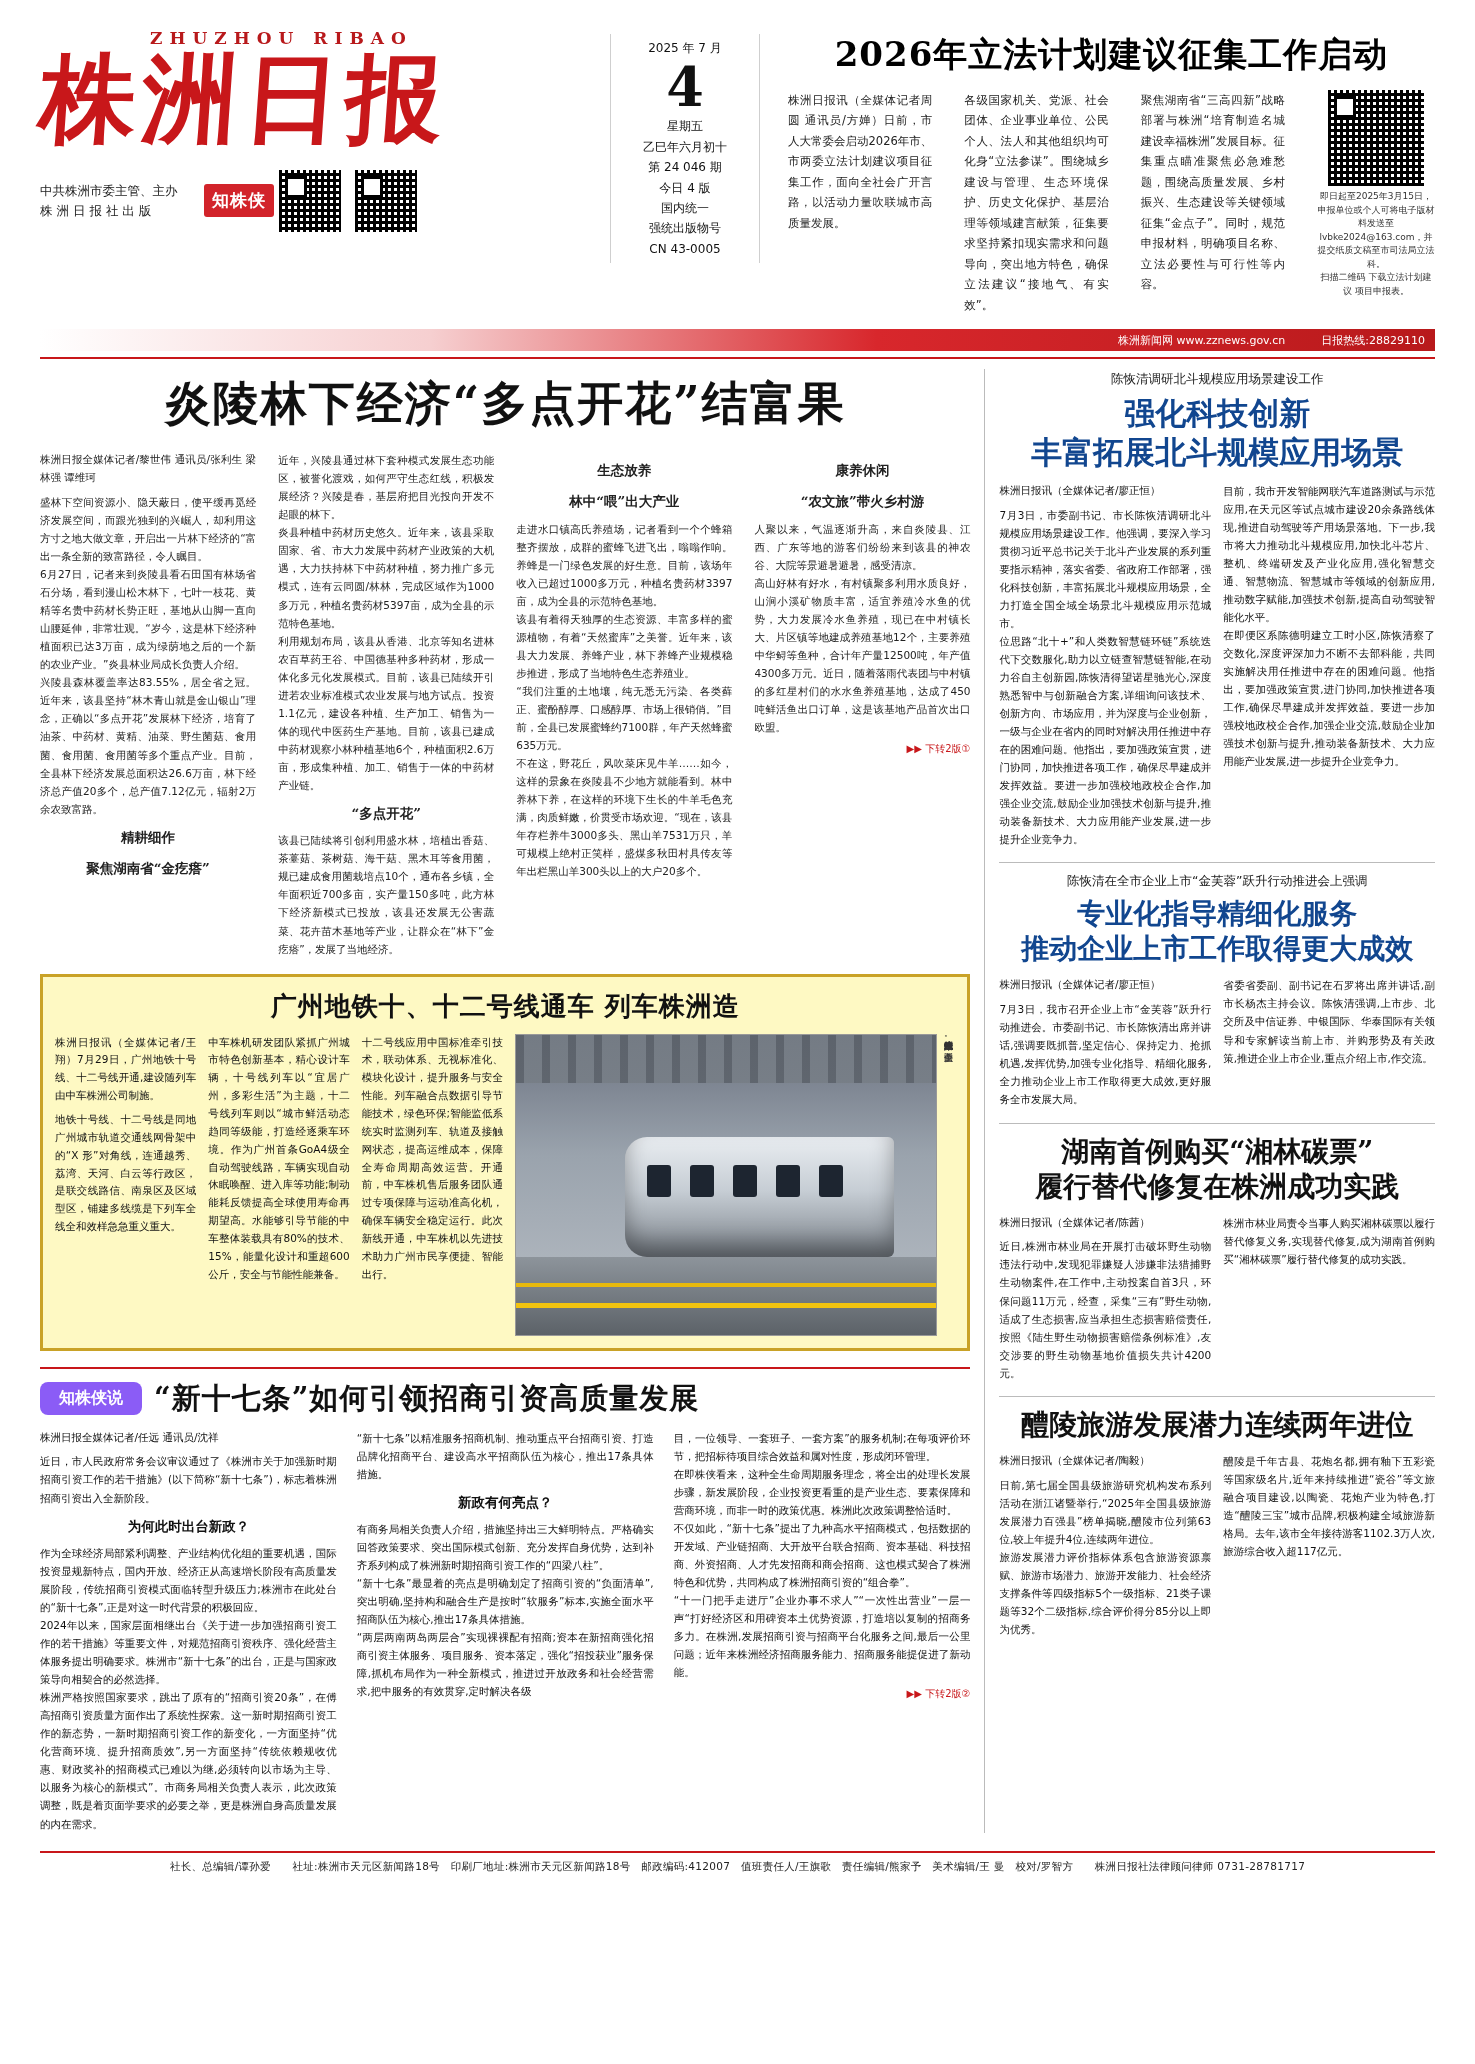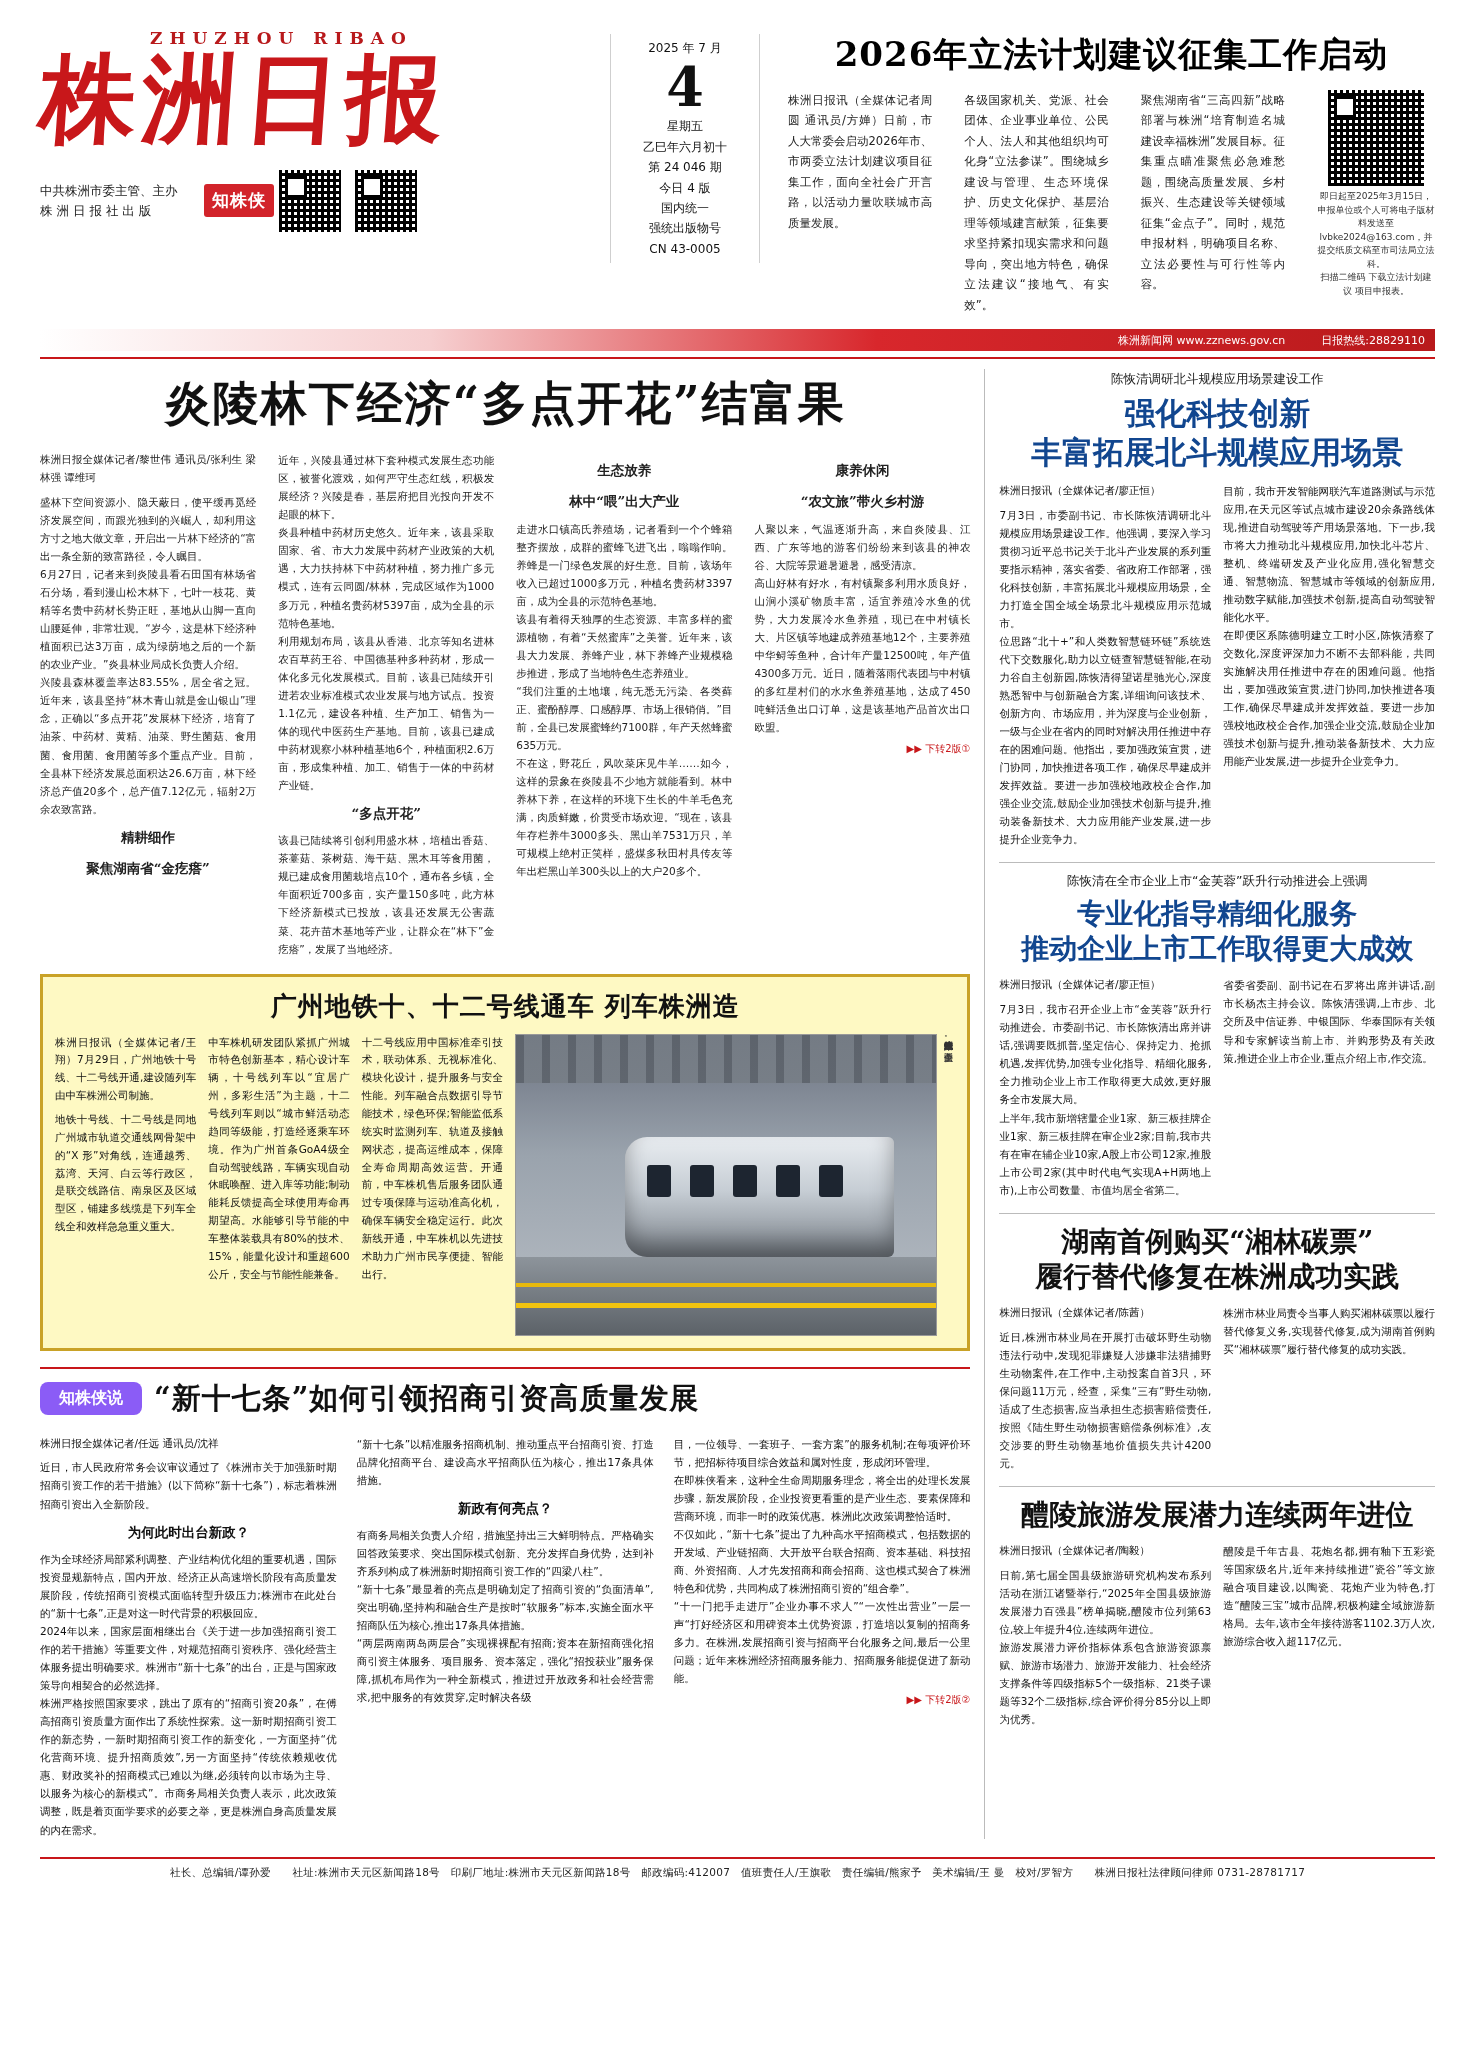--- a/index.html
+++ b/index.html
@@ -212,21 +212,21 @@
   }
   .talk-head{display:flex;align-items:center;gap:12px;}
   .talk-logo{
     background:#8b5cf6;color:#fff;font-weight:bold;font-size:16px;padding:6px 19px;border-radius:8px;
     white-space:nowrap;
   }
   .talk-title{
     font-family:"DejaVu Serif","Liberation Serif",serif;
     font-weight:bold;font-size:29px;letter-spacing:1px;
   }
-  .talk-body{display:flex;gap:20px;margin-top:16px;font-size:10.5px;line-height:1.72;text-align:justify;}
+  .talk-body{display:flex;gap:20px;margin-top:10px;font-size:10.5px;line-height:1.72;text-align:justify;}
   .talk-body .col{flex:1;}
   
   .r-kicker{font-size:12.5px;text-align:center;margin:2px 0 6px 0;color:#222;}
   .r-head{
     font-family:"DejaVu Serif","Liberation Serif",serif;
     font-weight:bold;text-align:center;line-height:1.25;color:#0b3c8c;
   }
   .r-head.blue{color:#11468f;}
   .r-head.h1{font-size:31px;}
   .r-head.h2{font-size:28px;}
@@ -428,21 +428,20 @@
       <div class="r-sep"></div>
 
       <div>
         <div class="r-kicker">陈恢清在全市企业上市“金芙蓉”跃升行动推进会上强调</div>
         <div class="r-head blue h2">专业化指导精细化服务</div>
         <div class="r-head blue h2">推动企业上市工作取得更大成效</div>
         <div class="r-body">
           <div class="col">
             <div class="byline">株洲日报讯（全媒体记者/廖正恒）</div>
             <div>7月3日，我市召开企业上市“金芙蓉”跃升行动推进会。市委副书记、市长陈恢清出席并讲话,强调要既抓普,坚定信心、保持定力、抢抓机遇,发挥优势,加强专业化指导、精细化服务,全力推动企业上市工作取得更大成效,更好服务全市发展大局。</div>
-            <div>上半年,我市新增辖量企业1家、新三板挂牌企业1家、新三板挂牌在审企业2家;目前,我市共有在审在辅企业10家,A股上市公司12家,推股上市公司2家(其中时代电气实现A+H两地上市),上市公司数量、市值均居全省第二。</div>
           </div>
           <div class="col">
             <div>省委省委副、副书记在石罗将出席并讲话,副市长杨杰主持会议。陈恢清强调,上市步、北交所及中信证券、中银国际、华泰国际有关领导和专家解读当前上市、并购形势及有关政策,推进企业上市企业,重点介绍上市,作交流。</div>
           </div>
         </div>
       </div>
 
       <div class="r-sep"></div>
 
       <div>

